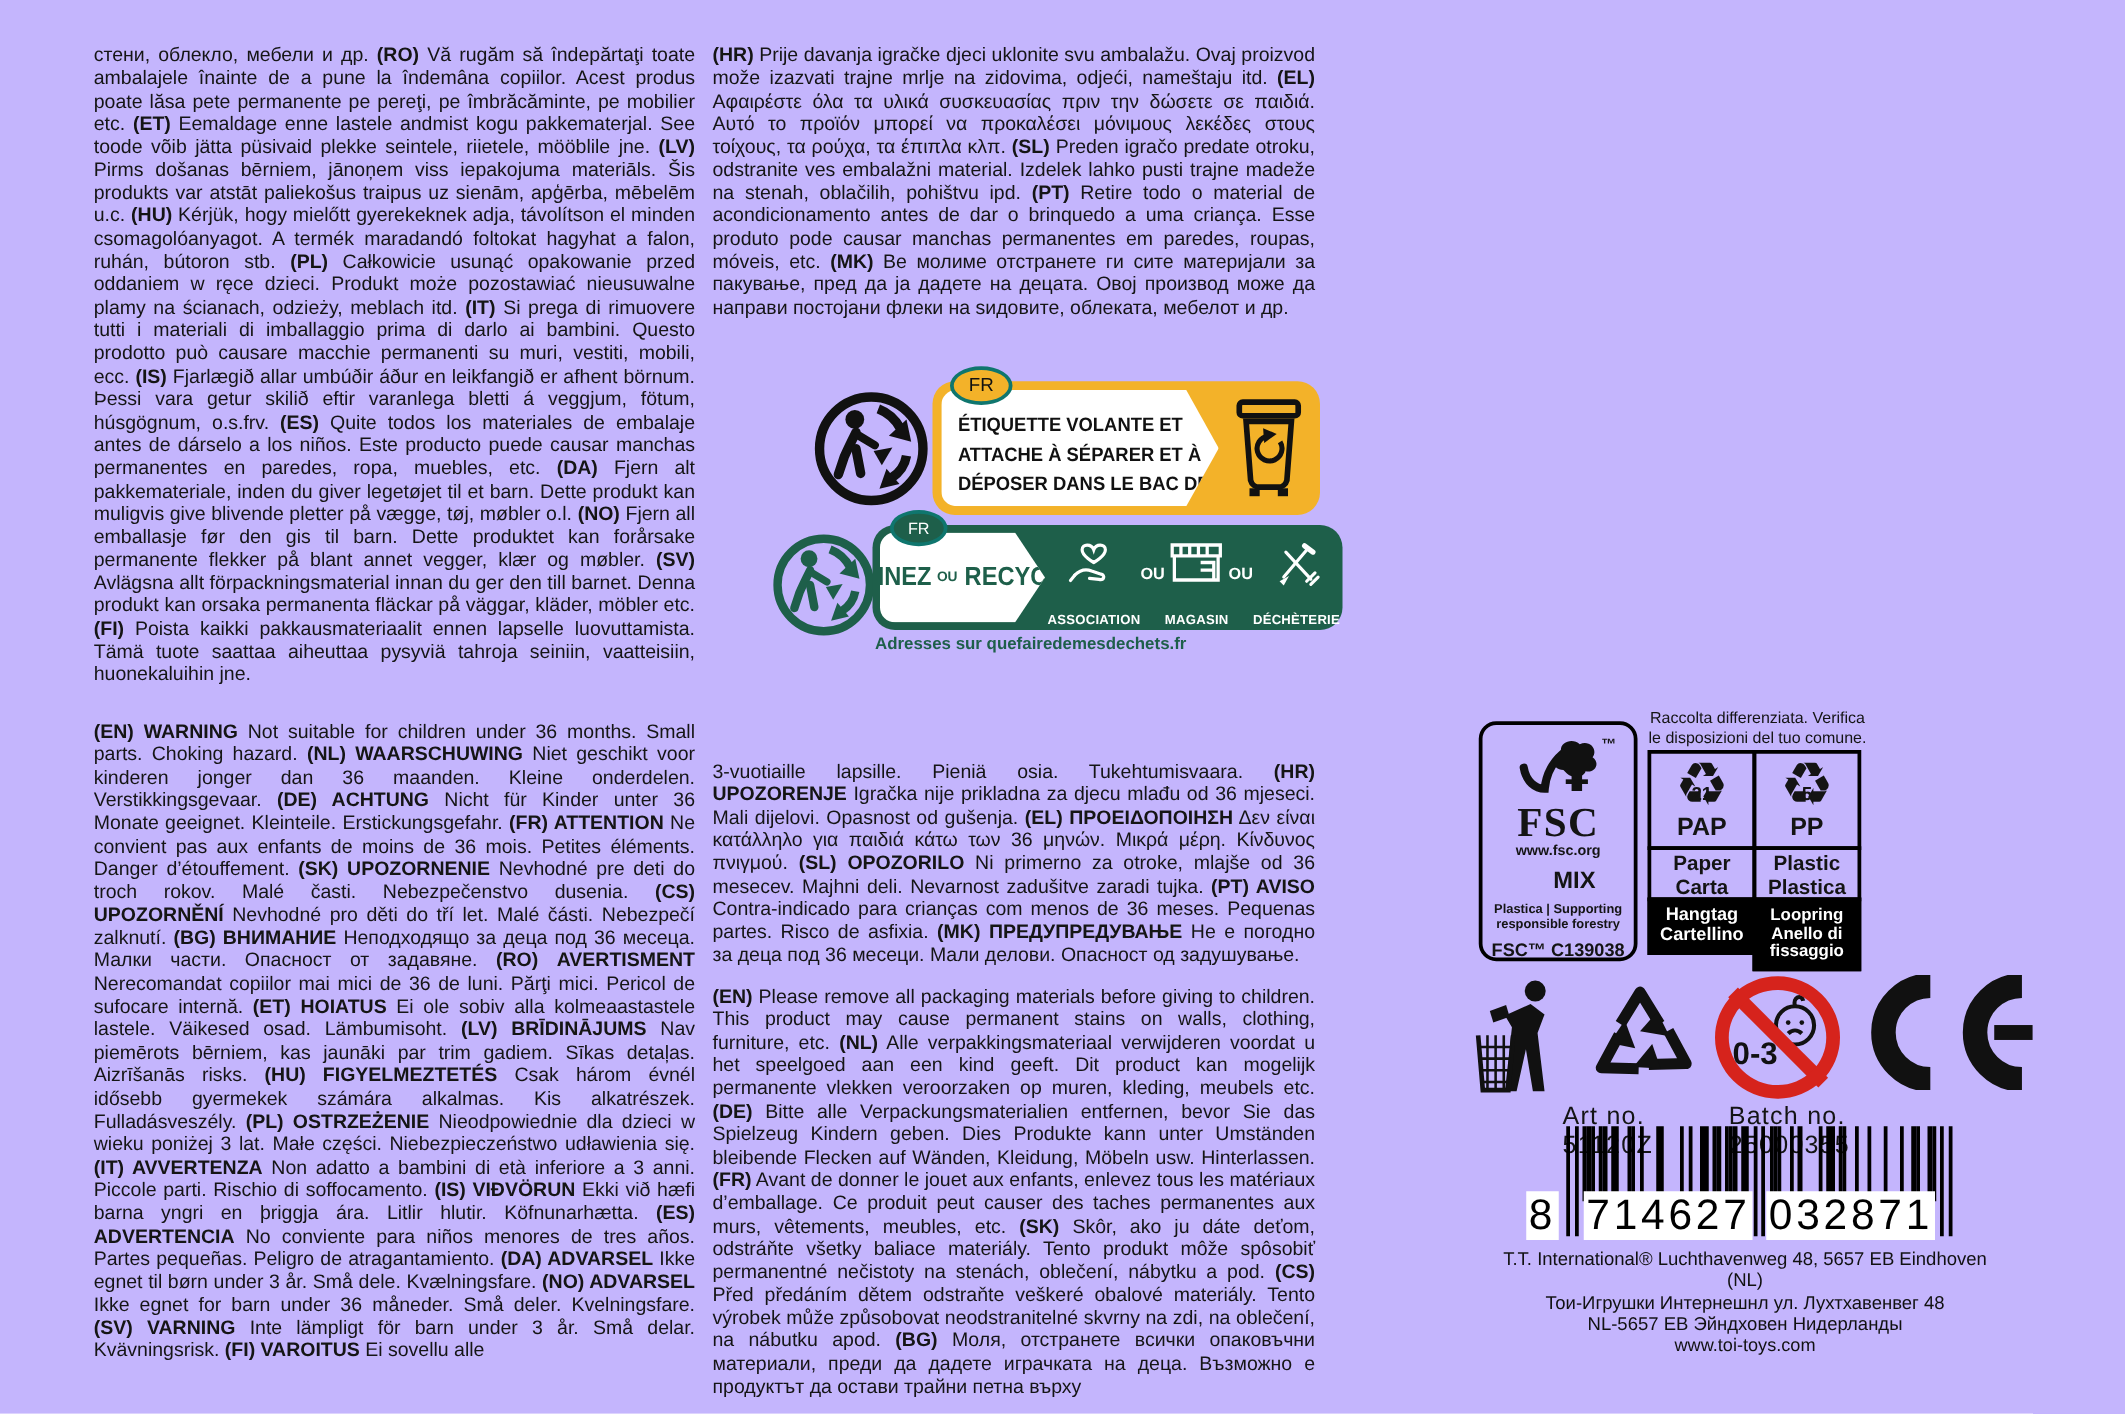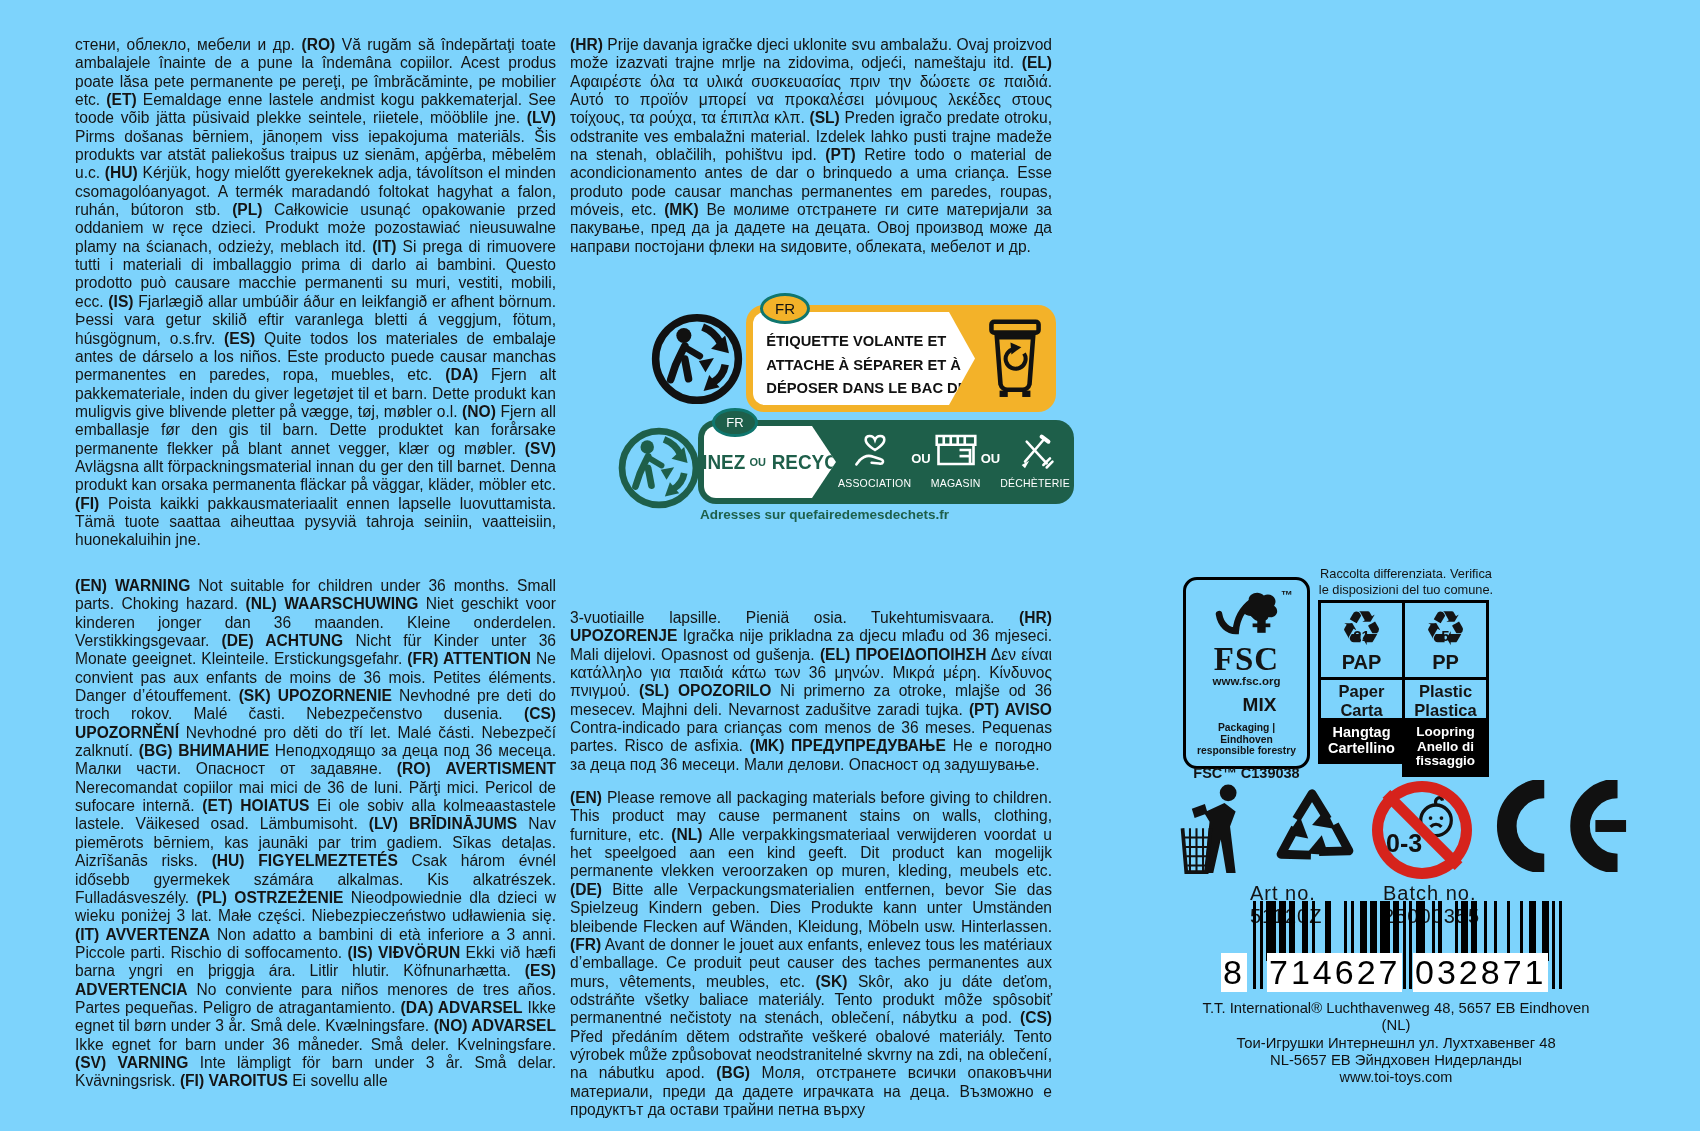--- a/index.html
+++ b/index.html
@@ -1,16 +1,16 @@
 <!DOCTYPE html>
 <html><head>
 <meta charset="utf-8">
 <style>
   html,body{margin:0;padding:0;background:#fff;}
-  #sheet{position:relative;width:1700px;height:1131px;background:#7dd3fc;overflow:hidden;
+  #sheet{position:relative;width:1700px;height:1131px;background:#c4b5fd;overflow:hidden;
          font-family:"Liberation Sans", sans-serif;color:#141414;}
   .tb{position:absolute;margin:0;font-size:15.6px;line-height:18.35px;text-align:justify;color:#151515;}
   .tb b{font-weight:700;}
   
   .triman{position:absolute;}
   .tag{position:absolute;border-radius:18px;}
   .tag-yellow{left:746px;top:305px;width:310px;height:107px;background:#F3B229;}
   .tag-green{left:698px;top:420px;width:376px;height:84px;background:#1E5F4A;}
   .fr-badge{position:absolute;z-index:5;display:flex;align-items:center;justify-content:center;
             border:3px solid #0f766e;border-radius:50%;font-weight:400;}
@@ -22,21 +22,21 @@
   .tag1-lines{padding:17px 0 0 14px;font-weight:700;font-size:15.5px;line-height:23.5px;color:#111;
               transform:scaleX(0.95);transform-origin:left top;white-space:nowrap;}
   .bin{position:absolute;right:12px;top:9px;}
   .white-arrow2{position:absolute;left:6px;top:6px;bottom:6px;width:132px;background:#fff;
                 border-radius:12px 0 0 12px;display:flex;flex-direction:row;align-items:center;justify-content:center;
                 clip-path:polygon(0 0, calc(100% - 24px) 0, 100% 50%, calc(100% - 24px) 100%, 0 100%);}
   .stack0,.stack2{font-weight:700;font-size:21px;color:#1E5F4A;line-height:22px;transform:scaleX(0.9);}
   .stack1{font-weight:700;font-size:11px;color:#1E5F4A;line-height:12px;}
   .gb-row{position:absolute;left:140px;right:10px;top:9px;display:flex;justify-content:space-between;align-items:flex-start;}
   .gb-opt{display:flex;flex-direction:column;align-items:center;}
-  .gb-opt .lbl{margin-top:6px;color:#fff;font-weight:400;font-size:10.5px;letter-spacing:.2px;}
+  .gb-opt .lbl{margin-top:19px;color:#fff;font-weight:700;font-size:10.5px;letter-spacing:.2px;}
   .gb-ou{color:#fff;font-weight:700;font-size:13px;margin-top:22px;}
   .fr-footer{position:absolute;left:700px;top:507px;width:374px;
              font-weight:700;font-size:13.5px;color:#1E5F4A;}
   
   .fsc{position:absolute;left:1183px;top:577px;width:127px;height:192px;border:3px solid #000;
        border-radius:14px;box-sizing:border-box;text-align:center;padding-top:8px;}
   .fsc .tm{position:absolute;right:14px;top:8px;font-size:12px;font-weight:700;}
   .fsc-name{font-family:"Liberation Serif", serif;font-weight:700;font-size:33px;line-height:30px;letter-spacing:1px;}
   .fsc-url{font-size:11.5px;font-weight:700;margin-top:1px;}
   .fsc-grade{font-size:19px;font-weight:700;margin-top:7px;margin-left:26px;}
@@ -180,21 +180,21 @@
     <span class="tm">™</span>
     <svg width="74" height="56" viewBox="0 0 76 60" style="margin:0 auto;">
       <path d="M8 28 C10 40 18 46 26 46 C27 34 33 22 44 14" fill="none" stroke="#111" stroke-width="7" stroke-linecap="round"></path>
       <path d="M42 30 C32 30 30 18 40 15 C38 6 50 2 56 8 C64 4 72 12 67 19 C74 24 69 33 61 31 C60 36 50 38 45 33 Z" fill="#111"></path>
       <rect x="49" y="30" width="9" height="18" fill="#111"></rect>
       <rect x="44" y="38" width="19" height="4" fill="#111"></rect>
     </svg>
     <div class="fsc-name">FSC</div>
     <div class="fsc-url">www.fsc.org</div>
     <div class="fsc-grade">MIX</div>
-    <div class="fsc-desc">Packaging | Eindhoven responsible forestry</div>
+    <div class="fsc-desc">Plastica | Supporting responsible forestry</div>
     <div class="fsc-cert">FSC™ C139038</div>
   </div>
 
   <div class="racc">
     <div>Raccolta differenziata. Verifica</div>
     <div>le disposizioni del tuo comune.</div>
   </div>
   <div class="rtable">
     <div class="rcol">
       <div class="rcell rc-sym">

